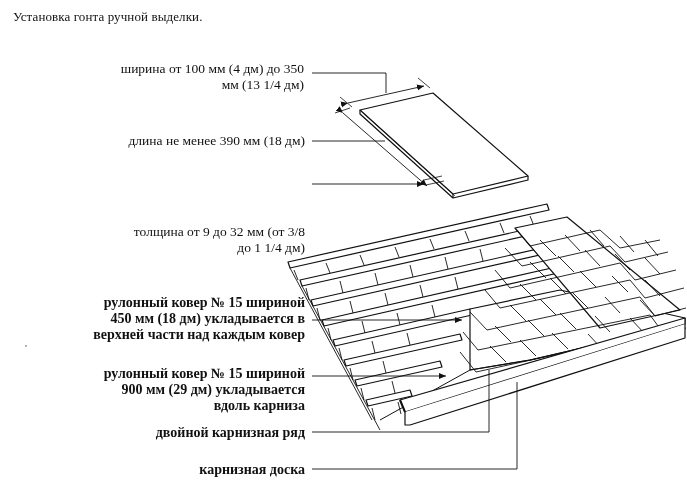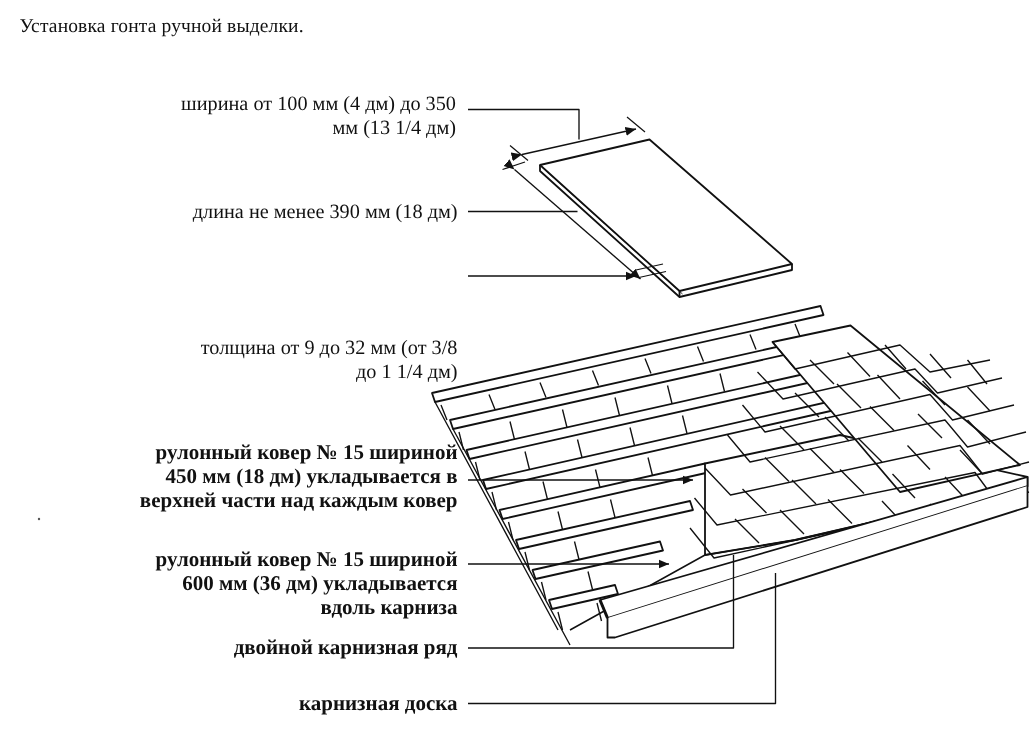--- a/index.html
+++ b/index.html
@@ -31,21 +31,21 @@
 </div>
 
 <div class="label bold" style="right:382px; top:295px; width:300px;">
   <div>рулонный ковер № 15 шириной</div>
   <div>450 мм (18 дм) укладывается в</div>
   <div>верхней части над каждым ковер</div>
 </div>
 
 <div class="label bold" style="right:382px; top:366px; width:300px;">
   <div>рулонный ковер № 15 шириной</div>
-  <div>600 мм (36 дм) укладывается</div>
+  <div>900 мм (29 дм) укладывается</div>
   <div>вдоль карниза</div>
 </div>
 
 <div class="label bold" style="right:382px; top:425px; width:300px;">
   <div>двойной карнизная ряд</div>
 </div>
 
 <div class="label bold" style="right:382px; top:462px; width:300px;">
   <div>карнизная доска</div>
 </div>

